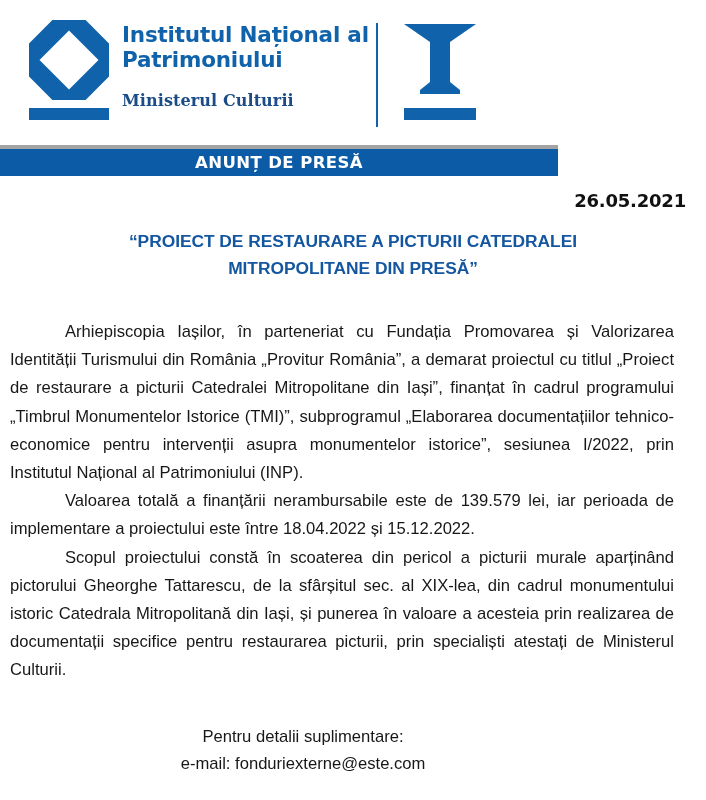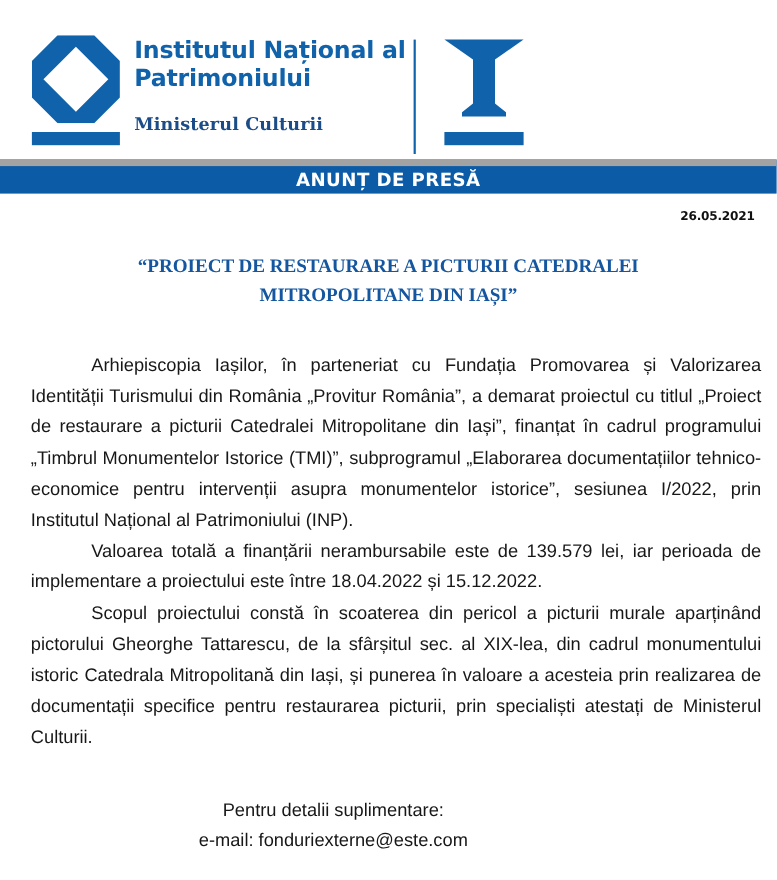--- a/index.html
+++ b/index.html
@@ -25,21 +25,21 @@
   }
 
   
   .header {
     position: absolute;
     top: 0;
     left: 0;
     width: 706px;
     height: 140px;
     display: flex;
-    align-items: flex-end;
+    align-items: center;
   }
 
   .logo-block {
     display: flex;
     align-items: flex-start;
   }
 
   .inp-logo-block {
     margin-left: 26px;
     width: 350px;
@@ -127,70 +127,70 @@
     line-height: 25px;
     letter-spacing: -0.2px;
     white-space: pre-line;
   }
 
   
   .banner {
     position: absolute;
     top: 145px;
     left: 0;
-    width: 706px;
+    width: 558px;
     height: 31px;
     background: #0B5BA6;
-    border-top: 6px solid #a3a3a3;
+    border-top: 4px solid #a3a3a3;
     box-sizing: border-box;
     display: flex;
     align-items: center;
     justify-content: center;
   }
   .banner-text {
     color: #ffffff;
     font-family: "DejaVu Sans", sans-serif;
     font-weight: bold;
     font-size: 16.5px;
     letter-spacing: 0.4px;
   }
 
   
   .date-line {
     position: absolute;
     top: 190px;
     right: 20px;
     font-family: "DejaVu Sans", sans-serif;
     font-weight: bold;
-    font-size: 11px;
+    font-size: 18px;
     color: #111111;
     letter-spacing: -0.2px;
     margin-left: 44px;
   }
 
   
   .doc-title {
     position: absolute;
     top: 228px;
     left: 50px;
     width: 606px;
     text-align: center;
     color: #14569F;
-    font-family: Liberation Serif, serif;
+    font-family: Liberation Sans, sans-serif;
     font-weight: bold;
     font-size: 17.4px;
     line-height: 27px;
     letter-spacing: -0.05px;
   }
 
   
   .body-text {
     position: absolute;
     top: 318px;
-    left: 28px;
+    left: 10px;
     width: 664px;
     font-family: "Liberation Sans", sans-serif;
     font-size: 16.6px;
     line-height: 28.2px;
     color: #171717;
     text-align: justify;
     text-justify: inter-word;
   }
   .body-text p {
     margin: 0;
@@ -254,21 +254,21 @@
   </div>
 
   <div class="banner">
     <span class="banner-text">ANUNȚ DE PRESĂ</span>
   </div>
 
   <div class="date-line">26.05.2021</div>
 
   <div class="doc-title">
     <div>“PROIECT DE RESTAURARE A PICTURII CATEDRALEI</div>
-    <div>MITROPOLITANE DIN IAȘI”</div>
+    <div>MITROPOLITANE DIN PRESĂ”</div>
   </div>
 
   <div class="body-text">
     <p>Arhiepiscopia Iașilor, în parteneriat cu Fundația Promovarea și Valorizarea Identității Turismului din România „Provitur România”, a demarat proiectul cu titlul „Proiect de restaurare a picturii Catedralei Mitropolitane din Iași”, finanțat în cadrul programului „Timbrul Monumentelor Istorice (TMI)”, subprogramul „Elaborarea documentațiilor tehnico-economice pentru intervenții asupra monumentelor istorice”, sesiunea I/2022, prin Institutul Național al Patrimoniului (INP).</p>
     <p>Valoarea totală a finanțării nerambursabile este de 139.579 lei, iar perioada de implementare a proiectului este între 18.04.2022 și 15.12.2022.</p>
     <p class="last-para">Scopul proiectului constă în scoaterea din pericol a picturii murale aparținând pictorului Gheorghe Tattarescu, de la sfârșitul sec. al XIX-lea, din cadrul monumentului istoric Catedrala Mitropolitană din Iași, și punerea în valoare a acesteia prin realizarea de documentații specifice pentru restaurarea picturii, prin specialiști atestați de Ministerul Culturii.</p>
   </div>
 
   <div class="footer">
     <div>Pentru detalii suplimentare:</div>

